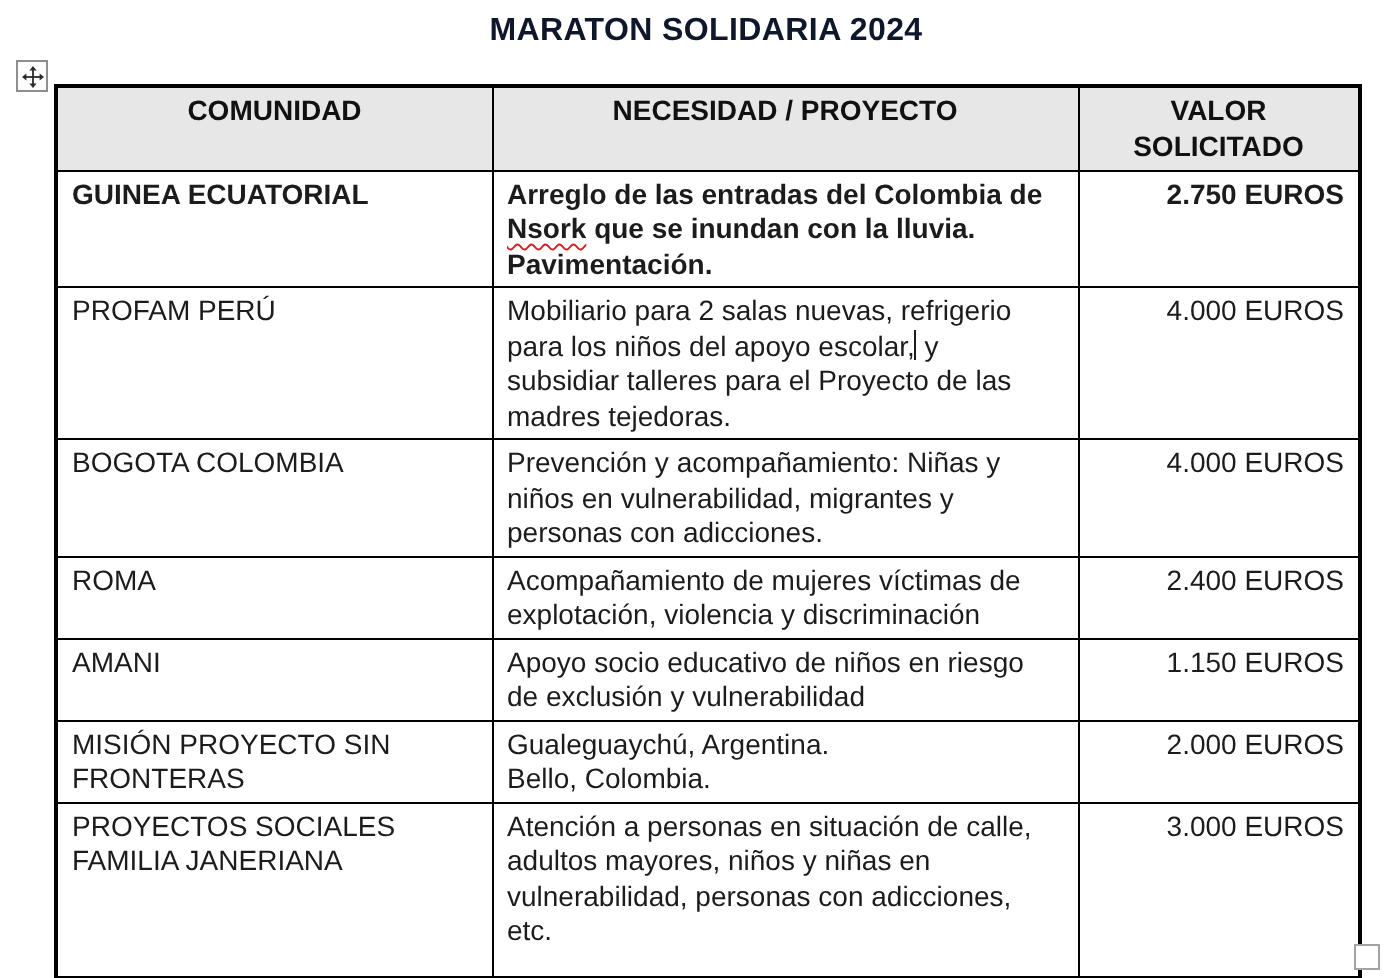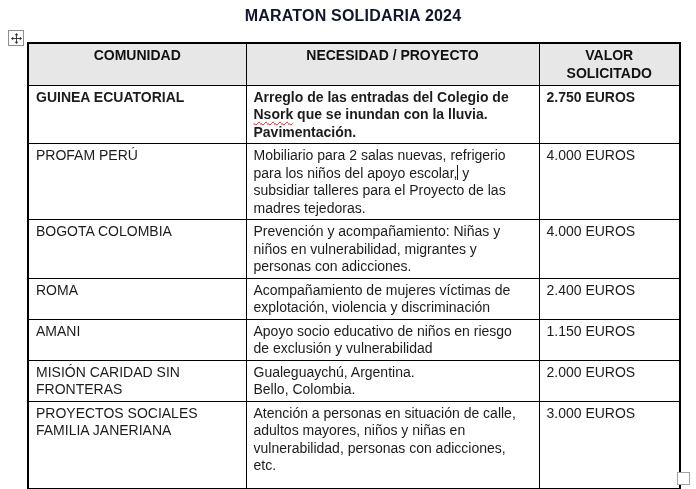--- a/index.html
+++ b/index.html
@@ -51,21 +51,21 @@
     font-size: 14px;
     line-height: 17.5px;
     overflow: hidden;
   }
   .main-table th {
     background: #e7e7e7;
     font-weight: bold;
     text-align: center;
     color: #111111;
   }
-  .cell-valor { text-align: left; }
+  .cell-valor { text-align: right; }
   .misspelled {
     text-decoration-line: underline;
     text-decoration-style: wavy;
     text-decoration-color: #d02020;
     text-decoration-thickness: 1px;
     text-underline-offset: 2px;
   }
   .caret {
     display: inline-block;
     width: 1px; height: 15px;
@@ -104,21 +104,21 @@
       <th>COMUNIDAD</th>
       <th>NECESIDAD / PROYECTO</th>
       <th>VALOR SOLICITADO</th>
     </tr>
 
     <tr style="height:55px;font-weight:bold;">
       <td class="cell-comunidad">
         <div>GUINEA ECUATORIAL</div>
       </td>
       <td class="cell-necesidad">
-        <div>Arreglo de las entradas del Colegio de</div>
+        <div>Arreglo de las entradas del Colombia de</div>
         <div><span class="misspelled">Nsork</span><span> que se inundan con la lluvia.</span></div>
         <div>Pavimentación.</div>
       </td>
       <td class="cell-valor">2.750 EUROS</td>
     </tr>
 
     <tr style="height:69px;">
       <td class="cell-comunidad">
         <div>PROFAM PERÚ</div>
       </td>
@@ -160,21 +160,21 @@
       </td>
       <td class="cell-necesidad">
         <div>Apoyo socio educativo de niños en riesgo</div>
         <div>de exclusión y vulnerabilidad</div>
       </td>
       <td class="cell-valor">1.150 EUROS</td>
     </tr>
 
     <tr style="height:39px;">
       <td class="cell-comunidad">
-        <div>MISIÓN CARIDAD SIN</div>
+        <div>MISIÓN PROYECTO SIN</div>
         <div>FRONTERAS</div>
       </td>
       <td class="cell-necesidad">
         <div>Gualeguaychú, Argentina.</div>
         <div>Bello, Colombia.</div>
       </td>
       <td class="cell-valor">2.000 EUROS</td>
     </tr>
 
     <tr style="height:88px;">

